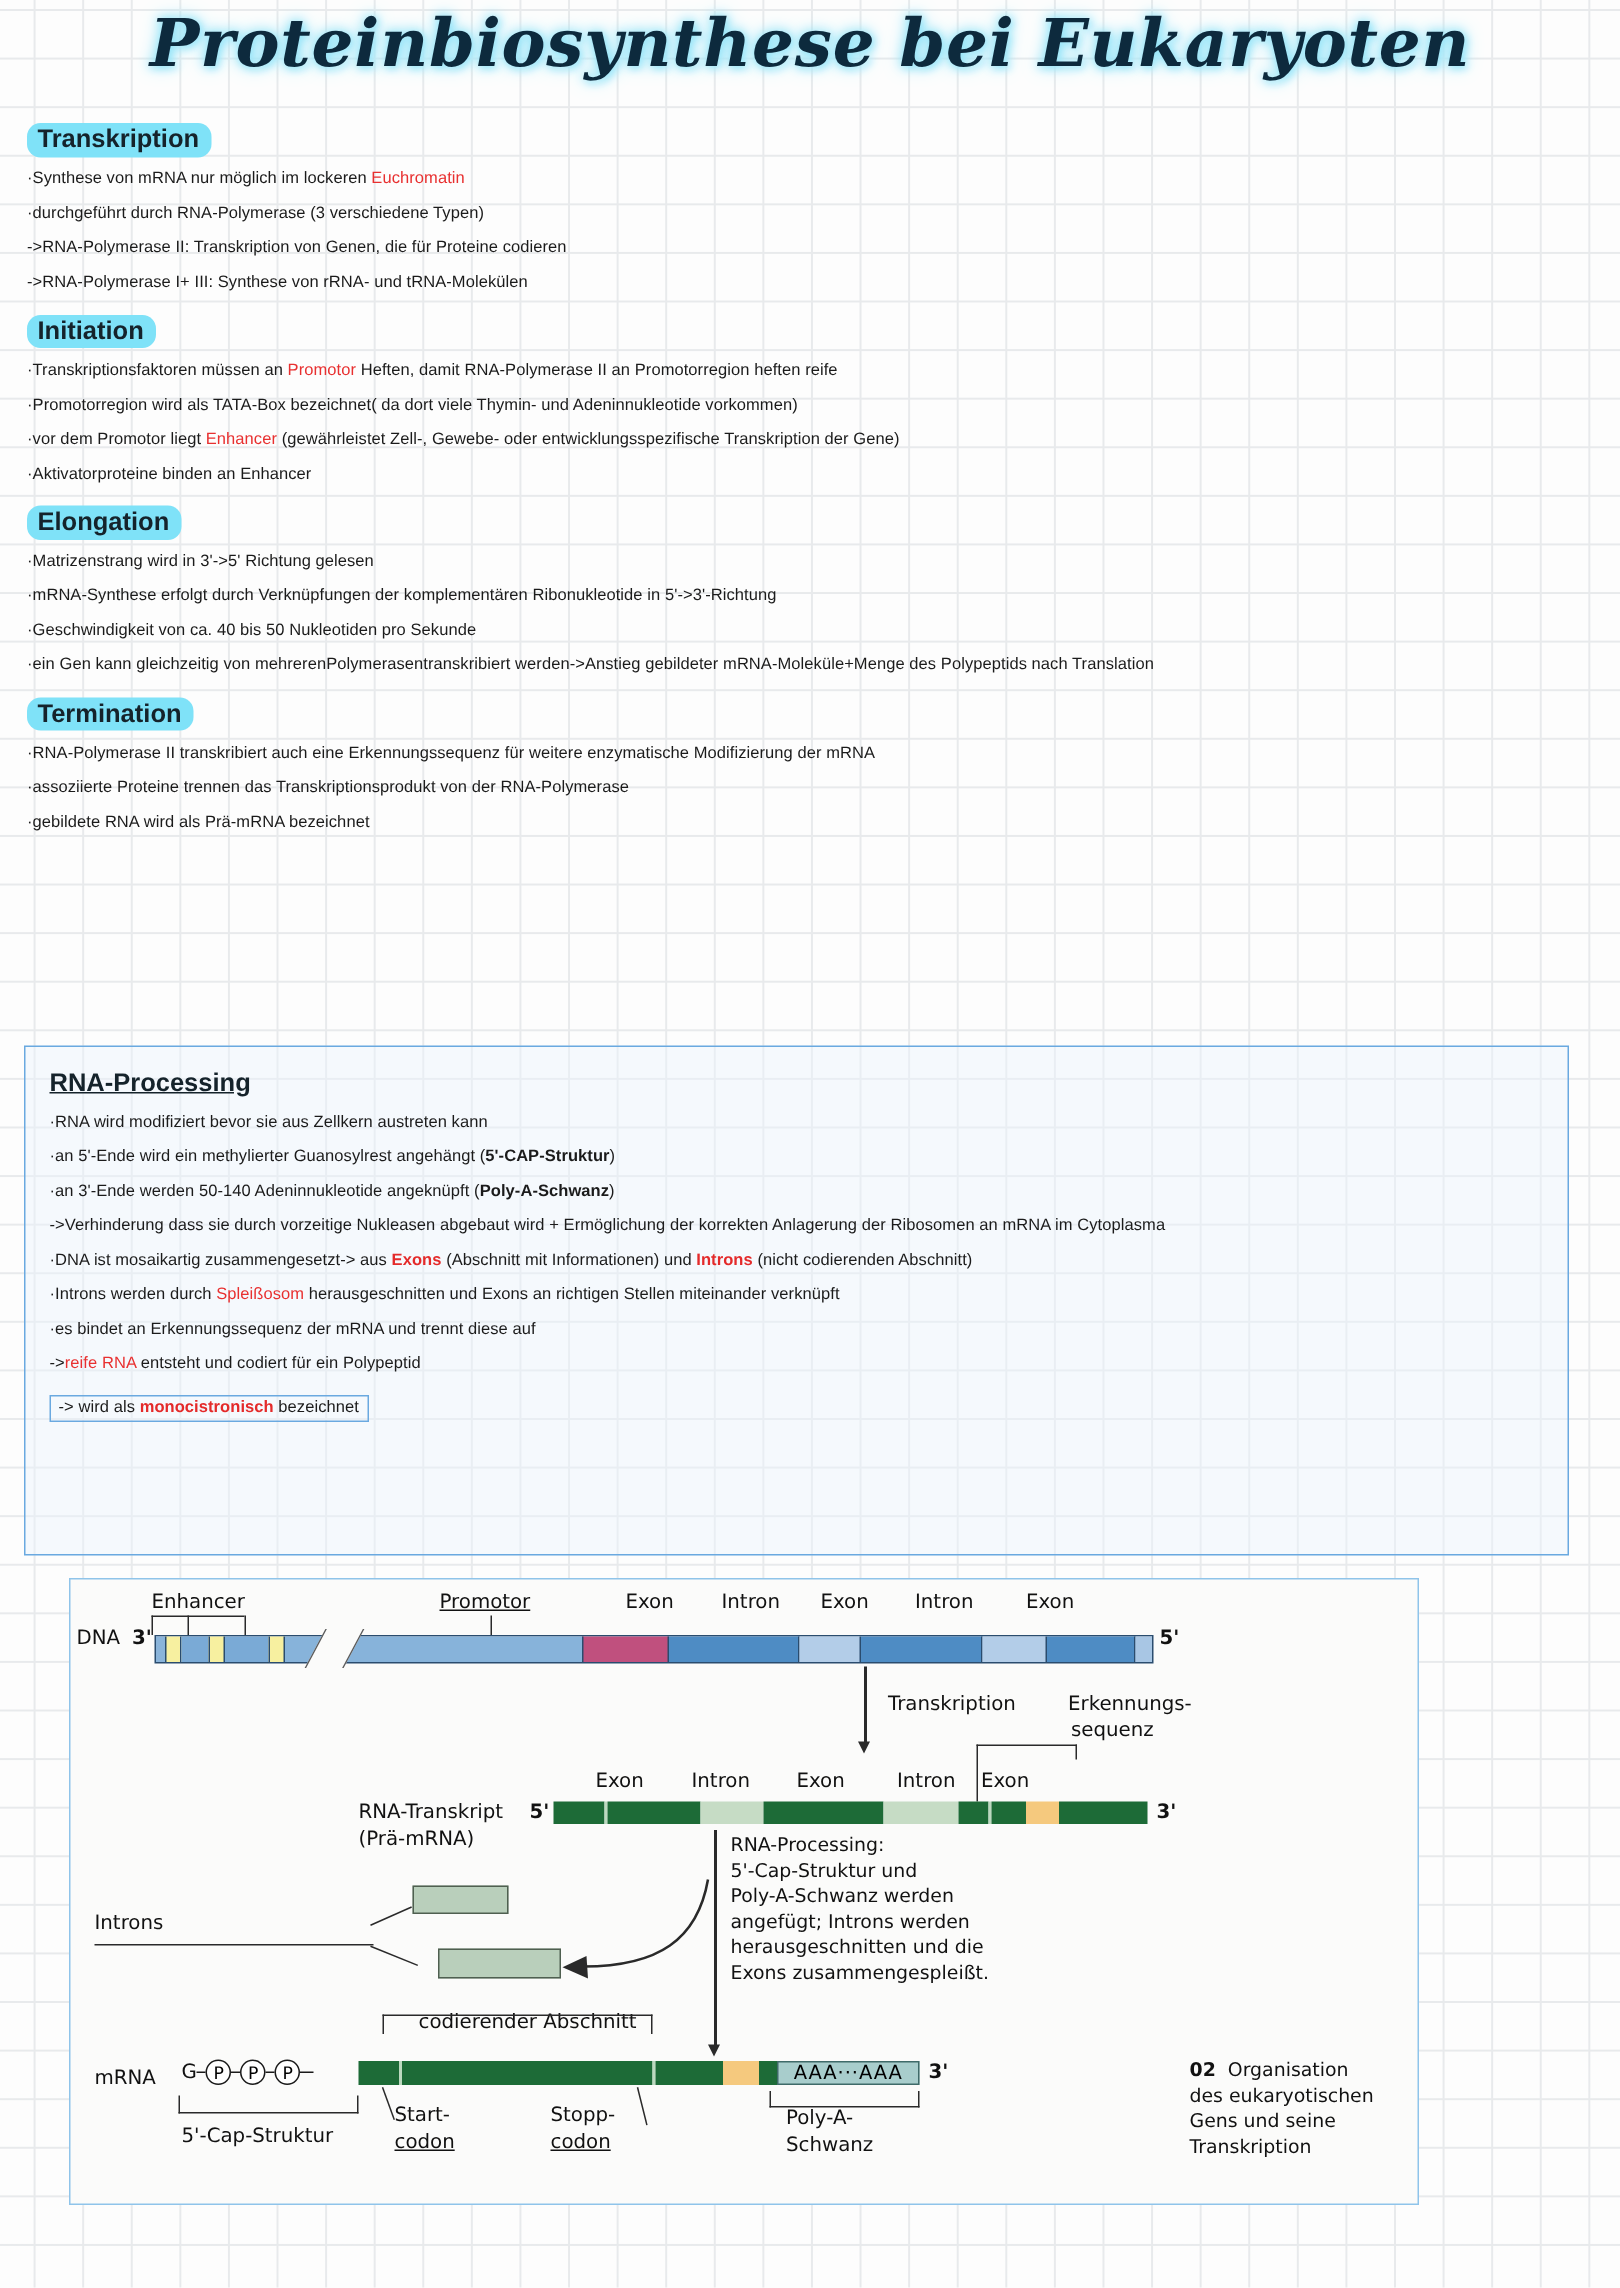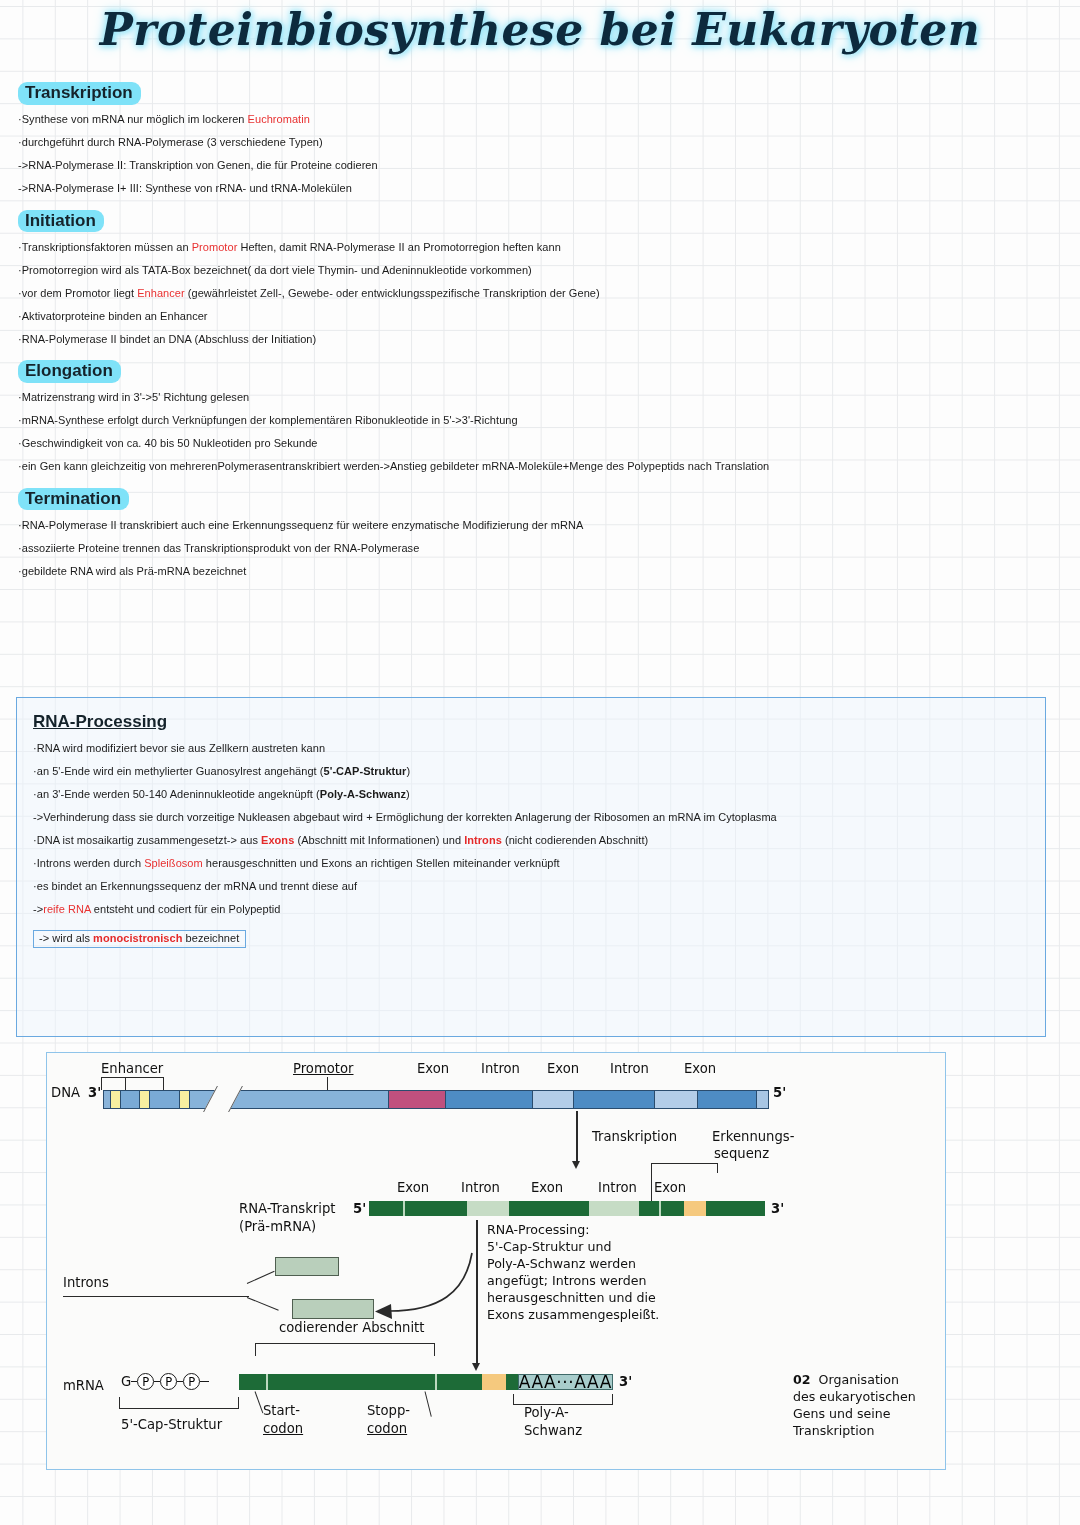--- a/index.html
+++ b/index.html
@@ -177,25 +177,24 @@
 
   
   <div class="sec-head">Transkription</div>
   <div class="line"><span>·Synthese von mRNA nur möglich im lockeren </span><span class="red">Euchromatin</span></div>
   <div class="line">·durchgeführt durch RNA-Polymerase (3 verschiedene Typen)</div>
   <div class="line">-&gt;RNA-Polymerase II: Transkription von Genen, die für Proteine codieren</div>
   <div class="line">-&gt;RNA-Polymerase I+ III: Synthese von rRNA- und tRNA-Molekülen</div>
 
   
   <div class="sec-head gap">Initiation</div>
-  <div class="line"><span>·Transkriptionsfaktoren müssen an </span><span class="red">Promotor</span><span> Heften, damit RNA-Polymerase II an Promotorregion heften kann</span></div>
+  <div class="line"><span>·Transkriptionsfaktoren müssen an </span><span class="red">Promotor</span><span> Heften, damit RNA-Polymerase II an Promotorregion heften reife</span></div>
   <div class="line">·Promotorregion wird als TATA-Box bezeichnet( da dort viele Thymin- und Adeninnukleotide vorkommen)</div>
   <div class="line"><span>·vor dem Promotor liegt </span><span class="red">Enhancer</span><span> (gewährleistet Zell-, Gewebe- oder entwicklungsspezifische Transkription der Gene)</span></div>
   <div class="line">·Aktivatorproteine binden an Enhancer</div>
-  <div class="line">·RNA-Polymerase II bindet an DNA (Abschluss der Initiation)</div>
 
   
   <div class="sec-head gap">Elongation</div>
   <div class="line">·Matrizenstrang wird in 3'-&gt;5' Richtung gelesen</div>
   <div class="line">·mRNA-Synthese erfolgt durch Verknüpfungen der komplementären Ribonukleotide in 5'-&gt;3'-Richtung</div>
   <div class="line">·Geschwindigkeit von ca. 40 bis 50 Nukleotiden pro Sekunde</div>
   <div class="line">·ein Gen kann gleichzeitig von mehrerenPolymerasentranskribiert werden-&gt;Anstieg gebildeter mRNA-Moleküle+Menge des Polypeptids nach Translation</div>
 
   
   <div class="sec-head gap">Termination</div>
@@ -309,21 +308,21 @@
 
   <div class="vline" style="left:429px; top:167px; height:145px; width:1.6px;"></div>
   <div class="arrow-down" style="left:425px; top:310px;"></div>
   <div class="caption" style="left:440px; top:168px; white-space:pre;">RNA-Processing:
 5'-Cap-Struktur und
 Poly-A-Schwanz werden
 angefügt; Introns werden
 herausgeschnitten und die
 Exons zusammengespleißt.</div>
 
-  <div class="fig-lbl" style="left:232px; top:267px;">codierender Abschnitt</div>
+  <div class="fig-lbl" style="left:232px; top:288px;">codierender Abschnitt</div>
   <div class="bracket-up" style="left:208px; top:290px; width:178px; height:12px;"></div>
 
   <div class="fig-lbl" style="left:16px; top:325px;">mRNA</div>
   <div style="position:absolute; left:74px; top:320px; display:flex; align-items:center; gap:0;">
     <span class="fig-lbl" style="position:static;">G</span>
     <span style="display:inline-block;width:6px;height:1px;background:#1a1a1a;"></span>
     <span class="pcircle">P</span>
     <span style="display:inline-block;width:6px;height:1px;background:#1a1a1a;"></span>
     <span class="pcircle">P</span>
     <span style="display:inline-block;width:6px;height:1px;background:#1a1a1a;"></span>
@@ -332,21 +331,21 @@
   </div>
 
   <div class="bar" style="left:192px; top:321px; width:374px; height:16px;">
     <div class="seg" style="width:27px; background:#1d6b37;"></div>
     <div class="seg" style="width:2px;  background:#bcd9bf;"></div>
     <div class="seg" style="width:167px;background:#1d6b37;"></div>
     <div class="seg" style="width:2px;  background:#bcd9bf;"></div>
     <div class="seg" style="width:45px; background:#1d6b37;"></div>
     <div class="seg" style="width:24px; background:#f5c97e;"></div>
     <div class="seg" style="width:12px; background:#1d6b37;"></div>
-    <div class="seg" style="flex:1; background:#a8cdcc; border:1px solid #3f6a69; box-sizing:border-box; display:flex; align-items:center; justify-content:center; font-size:17px; letter-spacing:0.6px;">AAA···AAA</div>
+    <div class="seg" style="flex:1; background:#a8cdcc; border:1px solid #3f6a69; box-sizing:border-box; display:flex; align-items:center; justify-content:center; font-size:13px; letter-spacing:0.6px;">AAA···AAA</div>
   </div>
   <div class="fig-lbl b" style="left:572px; top:321px;">3'</div>
 
   <div class="bracket" style="left:72px; top:344px; width:118px; height:11px;"></div>
   <div class="fig-lbl" style="left:74px; top:364px;">5'-Cap-Struktur</div>
 
   <div class="hline" style="left:208px; top:338px; width:23px; transform:rotate(70deg); transform-origin:left center;"></div>
   <div class="fig-lbl" style="left:216px; top:350px;">Start-</div>
   <div class="fig-lbl u" style="left:216px; top:368px;">codon</div>
 

